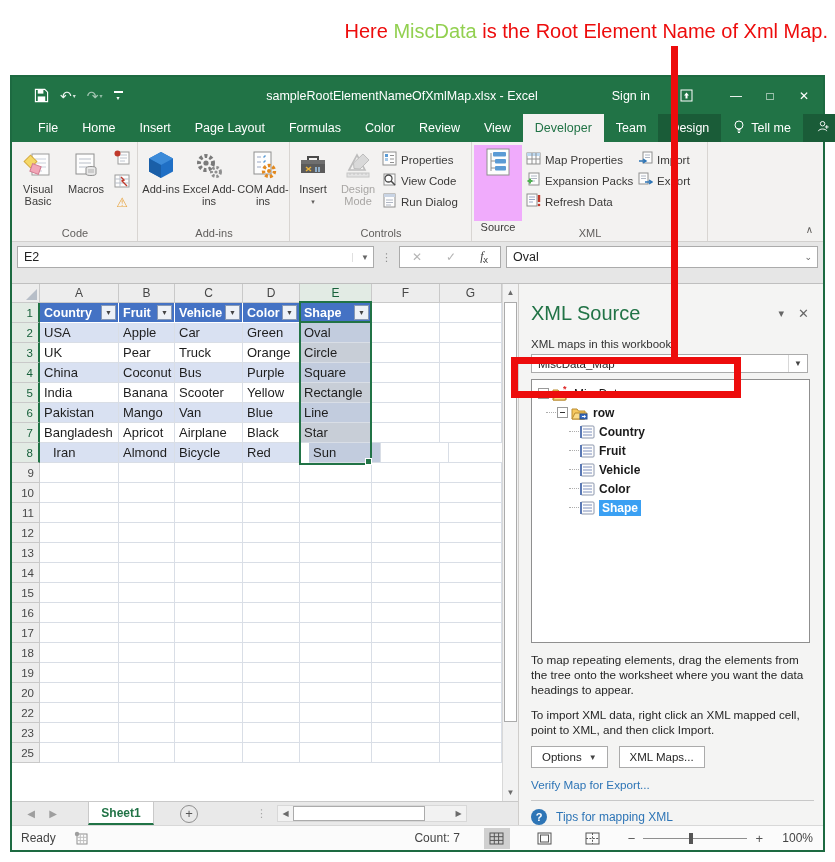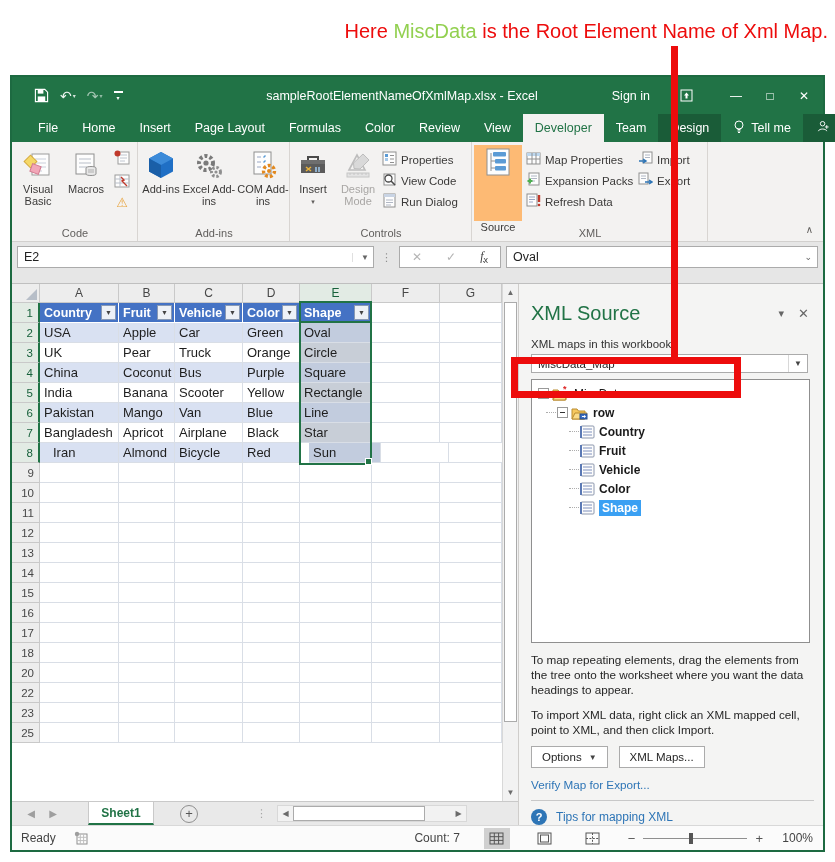--- a/index.html
+++ b/index.html
@@ -41,21 +41,21 @@
   
   .ribbon{height:100px;flex:none;background:#F3F2F1;border-bottom:1px solid #D2D0CE;display:flex;position:relative;}
   .rgroup{position:relative;border-right:1px solid #D8D5D2;padding:3px 2px 16px;display:flex;flex:none;}
   .rg-label{position:absolute;bottom:2px;left:0;right:0;text-align:center;font-size:11px;color:#605E5C;}
   .bigbtn{display:flex;flex-direction:column;align-items:center;padding-top:2px;font-size:11px;color:#3B3A39;line-height:12px;text-align:center;flex:none;}
   .bigbtn .bicon{height:36px;display:flex;align-items:center;justify-content:center;}
   .bigbtn.disabled{color:#A8A6A4;}
   .smallcol{display:flex;flex-direction:column;justify-content:flex-start;padding-top:4px;}
   .smallbtn{display:flex;align-items:center;gap:4px;height:21px;font-size:11.5px;color:#3B3A39;white-space:nowrap;}
   .microcol{display:flex;flex-direction:column;align-items:center;gap:3px;padding-top:5px;width:24px;}
-  .srcbtn{background:#fdba74;gap:44px;}
+  .srcbtn{background:#f0abfc;gap:44px;}
   .ribbon-collapse{position:absolute;right:10px;bottom:6px;font-size:10px;color:#605E5C;}
   .warn{color:#E8A33D;font-size:13px;line-height:1;}
 
   
   .formulabar{height:30px;flex:none;background:#E6E6E6;display:flex;align-items:center;font-size:12.5px;color:#222;}
   .name-box{margin-left:5px;width:357px;height:22px;background:#fff;border:1px solid #ABABAB;display:flex;align-items:center;padding-left:6px;}
   .nb-arrow{margin-left:auto;margin-right:4px;font-size:8px;color:#666;padding-left:8px;border-left:1px solid #E0E0E0;}
   .fb-dots{margin:0 7px;color:#8F8F8F;font-size:11px;}
   .fb-buttons{width:102px;height:22px;background:#fff;border:1px solid #ABABAB;display:flex;align-items:center;justify-content:space-around;}
   .fb-x,.fb-check{color:#B5B5B5;font-size:12px;}
@@ -618,20 +618,30 @@
                 <div class="row-header">18</div>
                 <div class="cell" style="width: 79px;"></div>
                 <div class="cell" style="width: 56px;"></div>
                 <div class="cell" style="width: 68px;"></div>
                 <div class="cell" style="width: 57px;"></div>
                 <div class="cell" style="width: 72px;"></div>
                 <div class="cell" style="width: 68px;"></div>
                 <div class="cell" style="width: 62px;"></div>
               </div>
               <div class="grid-row">
+                <div class="row-header">19</div>
+                <div class="cell" style="width: 79px;"></div>
+                <div class="cell" style="width: 56px;"></div>
+                <div class="cell" style="width: 68px;"></div>
+                <div class="cell" style="width: 57px;"></div>
+                <div class="cell" style="width: 72px;"></div>
+                <div class="cell" style="width: 68px;"></div>
+                <div class="cell" style="width: 62px;"></div>
+              </div>
+              <div class="grid-row">
                 <div class="row-header">20</div>
                 <div class="cell" style="width: 79px;"></div>
                 <div class="cell" style="width: 56px;"></div>
                 <div class="cell" style="width: 68px;"></div>
                 <div class="cell" style="width: 57px;"></div>
                 <div class="cell" style="width: 72px;"></div>
                 <div class="cell" style="width: 68px;"></div>
                 <div class="cell" style="width: 62px;"></div>
               </div>
               <div class="grid-row">

